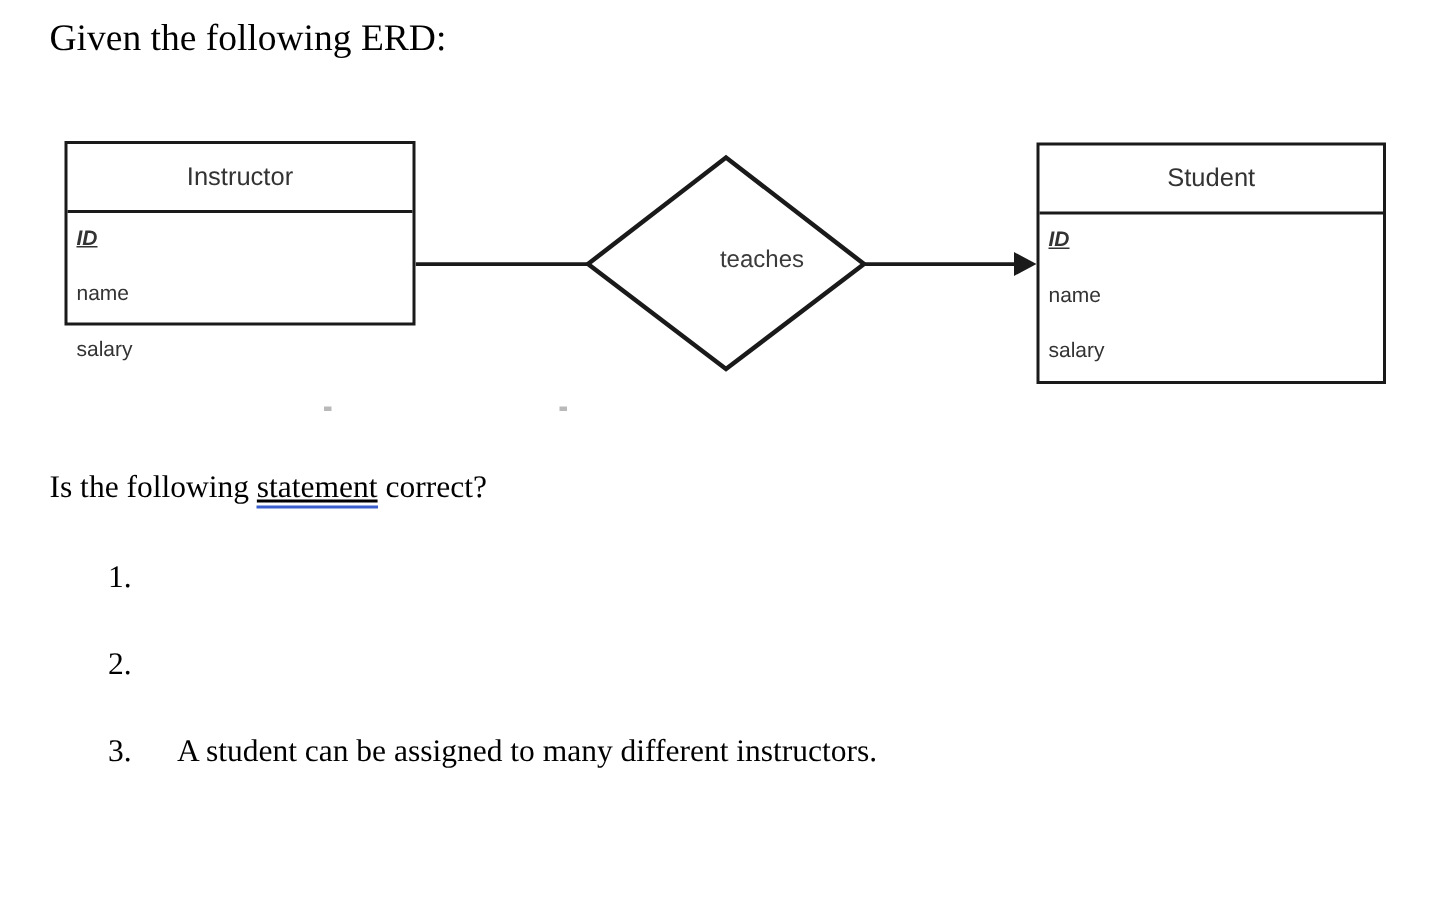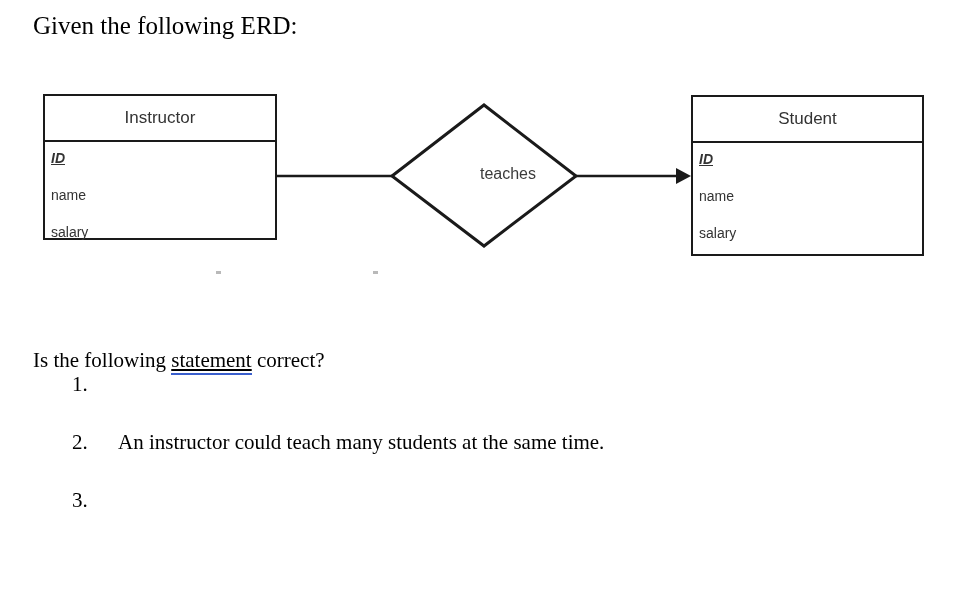--- a/index.html
+++ b/index.html
@@ -62,21 +62,21 @@
     line-height: 18px;
     height: 37px;
     white-space: nowrap;
   }
   .attr.key {
     font-weight: bold;
     font-style: italic;
     text-decoration: underline;
   }
 
-  #entity-instructor { left: 43px; top: 94px; width: 234px; height: 146px; }
+  #entity-instructor { left: 43px; top: 94px; width: 234px; height: 123px; }
   #entity-student    { left: 691px; top: 95px; width: 233px; height: 161px; }
 
   .rel-label {
     position: absolute;
     left: 432px;
     top: 165px;
     width: 104px;
     text-align: right;
     font-family: "Liberation Sans", "DejaVu Sans", sans-serif;
     font-size: 16px;
@@ -93,21 +93,20 @@
   #artifact-right { left: 373px; top: 271px; }
 
   
   .question {
     position: absolute;
     left: 33px;
     top: 310px;
     font-size: 21px;
     line-height: 28px;
     white-space: nowrap;
-    margin-top: 36px;
   }
   .link-word {
     text-decoration: underline;
     text-decoration-color: #000000;
     border-bottom: 2px solid #3a5fcd;
     padding-bottom: 1px;
   }
 
   .statements {
     position: absolute;
@@ -176,18 +175,18 @@
 <div class="question">
   <span>Is the following </span><span class="link-word">statement</span><span> correct?</span>
 </div>
 
 <div class="statements">
   <div class="statement-row">
     <span class="statement-num">1.</span>
   </div>
   <div class="statement-row">
     <span class="statement-num">2.</span>
-    <span class="statement-text">An instructor could teach many students at the same time.</span>
   </div>
   <div class="statement-row">
     <span class="statement-num">3.</span>
+    <span class="statement-text">A student can be assigned to many different instructors.</span>
   </div>
 </div>
 
 </body></html>

